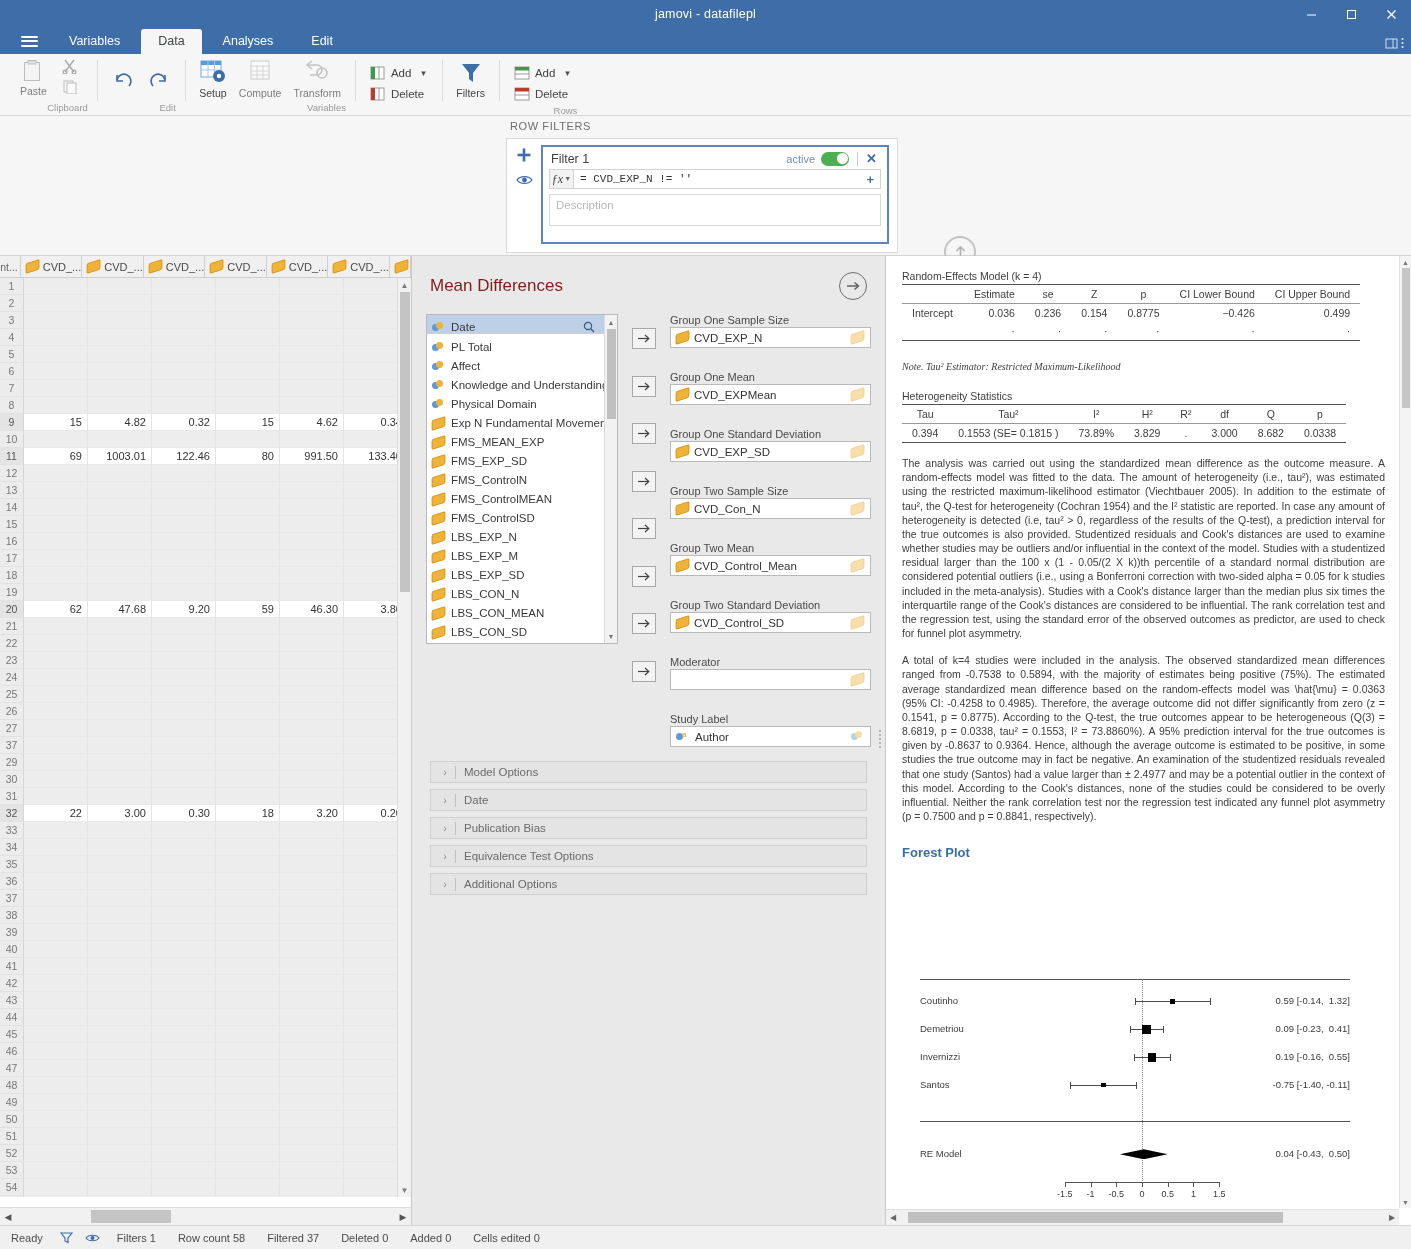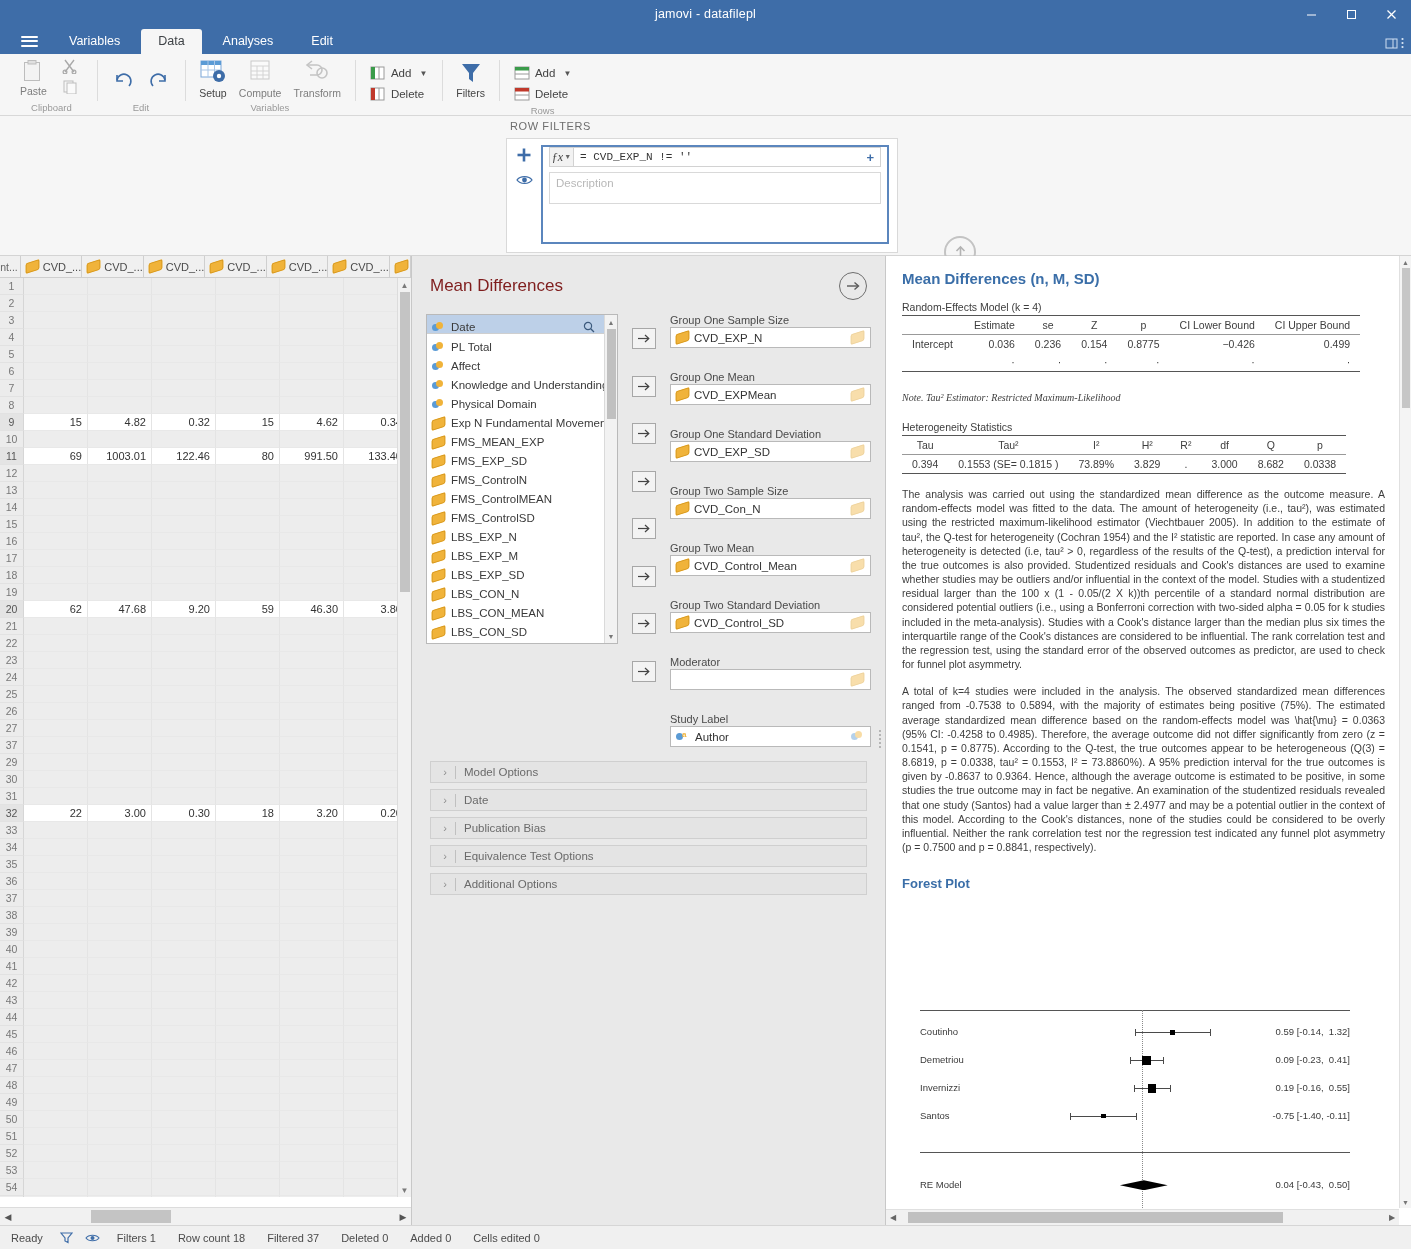--- a/index.html
+++ b/index.html
@@ -32,21 +32,21 @@
     color: #fff; font-size: 12.5px; padding: 5px 17px 6px 17px;
     margin: 0 2px; cursor: default;
   }
   .rtab.active { background: #f6f6f6; color: #3e4246; border-radius: 3px 3px 0 0; }
 
   
   .ribbon {
     height: 62px; background: #f6f6f6; border-bottom: 1px solid #d8d8d8;
     display: flex; align-items: stretch; padding-left: 6px; position: relative;
   }
-  .rgroup { display: flex; flex-direction: column; align-items: center;
+  .rgroup { display: flex; flex-direction: column; align-items: flex-end;
             justify-content: space-between; padding: 3px 9px 2px 9px; position: relative; }
   .rgroup + .rgroup::before {
     content: ""; position: absolute; left: 0; top: 6px; bottom: 14px; width: 1px; background: #dcdcdc;
   }
   .rgroup-label { font-size: 9.5px; color: #999; margin-top: 1px; }
   .rgroup-items { display: flex; align-items: flex-start; gap: 2px; flex: 1; }
   .rbtn { display: flex; flex-direction: column; align-items: center; justify-content: flex-start;
           padding: 2px 5px; min-width: 34px; }
   .rbtn .lbl { font-size: 10.5px; color: #7d7d7d; margin-top: 2px; }
   .rbtn.enabled .lbl { color: #444; }
@@ -443,20 +443,29 @@
       </div>
       <div class="gicon">
         <svg width="17" height="12" viewBox="0 0 17 12">
             <path d="M1 6 C4 1.5 13 1.5 16 6 C13 10.5 4 10.5 1 6 Z" fill="none" stroke="#3e6da8" stroke-width="1.3"></path>
             <circle cx="8.5" cy="6" r="2.4" fill="#3e6da8"></circle>
           </svg>
       </div>
     </div>
 
     <div class="filter-card">
+      <div class="fc-head">
+        <span class="fc-name">Filter 1</span>
+        <span class="fc-active">active</span>
+        <span class="toggle">
+            <i></i>
+          </span>
+        <span class="fc-sep"></span>
+        <span class="fc-close">✕</span>
+      </div>
       <div class="fc-formula">
         <span class="fx">
           <span>ƒx</span>
             <span class="fx-caret">▼</span>
         </span>
         <span class="formula-text">= CVD_EXP_N != ''</span>
         <span class="formula-plus">+</span>
       </div>
       <div class="fc-desc">Description</div>
     </div>
@@ -1270,21 +1279,20 @@
         <i></i>
         <i></i>
         <i></i>
         <i></i>
         <i></i>
       </div>
   </div>
 
   <div class="results">
     <div class="res-inner">
-      <div class="res-h1">Mean Differences (n, M, SD)</div>
 
       <div class="tbl-cap">Random-Effects Model (k = 4)</div>
       <table class="res">
         <thead>
             <tr class="hdr" id="model-head">
               <th class="lbl" style="min-width: 62px;"></th>
               <th class="num">Estimate</th>
               <th class="num">se</th>
               <th class="num">Z</th>
               <th class="num">p</th>
@@ -1420,18 +1428,18 @@
         <path d="M1 2 H12 L8 7 V11.5 L5 10 V7 Z" fill="none" stroke="#3e6da8" stroke-width="1.2"></path>
       </svg>
   </span>
   <span class="sb-icon">
     <svg width="15" height="10" viewBox="0 0 15 10">
         <path d="M1 5 C3.5 1.3 11.5 1.3 14 5 C11.5 8.7 3.5 8.7 1 5 Z" fill="none" stroke="#3e6da8" stroke-width="1.1"></path>
         <circle cx="7.5" cy="5" r="2" fill="#3e6da8"></circle>
       </svg>
   </span>
   <span class="sb-item">Filters 1</span>
-  <span class="sb-item">Row count 18</span>
+  <span class="sb-item">Row count 58</span>
   <span class="sb-item">Filtered 37</span>
   <span class="sb-item">Deleted 0</span>
   <span class="sb-item">Added 0</span>
   <span class="sb-item">Cells edited 0</span>
 </div>
 
 </body></html>

